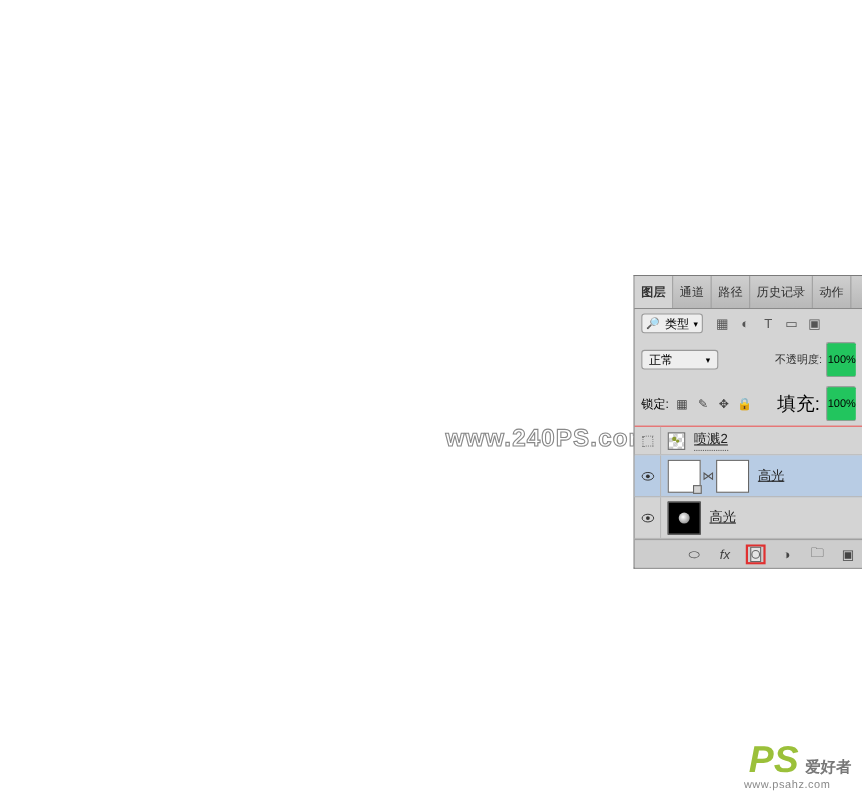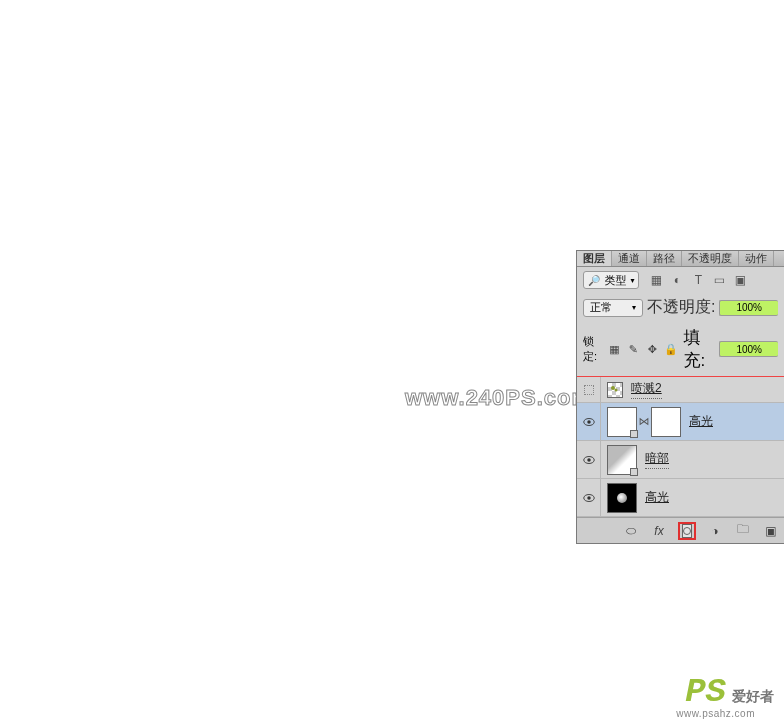--- a/index.html
+++ b/index.html
@@ -1,31 +1,31 @@
 <!DOCTYPE html>
 <html><head>
 <meta charset="utf-8">
 <style>
 * { box-sizing: border-box; margin: 0; padding: 0; }
 body { width: 784px; height: 721px; background: #fff; position: relative; font-family: "Microsoft YaHei", Arial, sans-serif; font-size: 12px; }
 .watermark { position: absolute; left: 405px; top: 385px; font-size: 22px; font-weight: bold; color: #fff; -webkit-text-stroke: 1px #888; letter-spacing: 1px; font-family: Arial, sans-serif; }
 .panel { position: absolute; left: 576px; top: 250px; width: 208px; background: #d4d4d4; border: 1px solid #7a7a7a; border-right: none; }
-.tabs { display: flex; background: linear-gradient(#cfcfcf,#b8b8b8); border-bottom: 1px solid #8a8a8a; height: 16px; align-items: center; }
+.tabs { display: flex; background: linear-gradient(#cfcfcf,#b8b8b8); border-bottom: 1px solid #8a8a8a; height: 30px; align-items: center; }
 .tab { font-size: 11px; padding: 1px 6px; color: #333; border-right: 1px solid #a0a0a0; height: 100%; display: flex; align-items: center; cursor: pointer; }
 .tab.active { background: #d4d4d4; font-weight: bold; }
 .filter-row { display: flex; align-items: center; padding: 4px 6px; gap: 3px; background: #d4d4d4; }
 .kind-select { display: inline-flex; align-items: center; background: #eee; border: 1px solid #999; border-radius: 3px; height: 18px; padding: 0 4px; font-size: 11px; gap: 4px; }
 .kind-select .search-ic { font-size: 10px; }
 .kind-select .caret { font-size: 8px; }
 .filter-icons { display: flex; gap: 9px; margin-left: 8px; color: #555; }
 .filter-icons span { width: 12px; height: 12px; display: inline-flex; align-items: center; justify-content: center; font-size: 12px; }
 .blend-row { display: flex; align-items: center; padding: 4px 6px; gap: 4px; background: #d4d4d4; }
 .blend-sel { flex: 1; display: inline-flex; align-items: center; justify-content: space-between; background: #eee; border: 1px solid #999; border-radius: 3px; height: 18px; padding: 0 6px; font-size: 11px; }
-.opacity-lbl { font-size: 16px; color: #333; }
-.opacity-val { display: inline-flex; align-items: center; background: #bef264; border: 1px solid #999; border-radius: 2px; border-right: none; height: 16px; padding: 0 16px; font-size: 10px; }
+.opacity-lbl { font-size: 10px; color: #333; margin-left: 48px; }
+.opacity-val { display: inline-flex; align-items: center; background: #22c55e; border: 1px solid #999; border-radius: 2px; border-right: none; height: 32px; padding: 0 0; font-size: 10px; }
 .lock-row { display: flex; align-items: center; padding: 4px 6px; gap: 6px; background: #d4d4d4; border-bottom: 1px solid #ef4444; }
 .lock-lbl { font-size: 11px; }
 .lock-icons { display: flex; gap: 7px; color: #444; font-size: 11px; }
 .lock-icons span { width: 12px; display: inline-flex; justify-content: center; }
 .fill-lbl { margin-left: auto; font-size: 17px; }
 .layer-list { background: #d4d4d4; }
 .layer { display: flex; align-items: center; height: 38px; border-bottom: 1px solid #b8b8b8; padding-right: 6px; }
 .layer.small { height: 26px; }
 .layer.selected { background: #b8cce4; }
 .eye-col { width: 24px; display: flex; align-items: center; justify-content: center; height: 100%; border-right: 1px solid #b8b8b8; }
@@ -41,36 +41,36 @@
 .thumb.graymask { background: linear-gradient(135deg,#bbb 40%,#fff 60%); }
 .link-ic { width: 10px; height: 18px; display: flex; align-items: center; justify-content: center; color: #555; font-size: 11px; }
 .lname { margin-left: 8px; font-size: 12px; color: #222; text-decoration: underline; }
 .lname.dotted { border-bottom: 1px dotted #666; padding-bottom: 1px; }
 .bottom-bar { display: flex; align-items: center; justify-content: flex-end; gap: 10px; height: 26px; padding: 0 4px; background: #cdcdcd; border-top: 1px solid #a0a0a0; color: #444; }
 .bottom-bar .bic { width: 18px; height: 18px; display: inline-flex; align-items: center; justify-content: center; font-size: 12px; }
 .bic.box { border: 2px solid #e03030; padding: 2px; }
 .bic.box .inner { width: 14px; height: 14px; border: 1px solid #666; background: #e5e5e5; display: flex; align-items: center; justify-content: center; }
 .bic.box .inner .circ { width: 8px; height: 8px; border: 1px solid #666; border-radius: 50%; }
 .brand { position: absolute; right: 10px; bottom: 10px; display: flex; align-items: baseline; gap: 6px; }
-.brand-logo { font-size: 34px; font-weight: bold; font-style: italic; color: #9bc03a; font-family: Liberation Mono, monospace; }
+.brand-logo { font-size: 34px; font-weight: bold; font-style: italic; color: #9bc03a; font-family: Liberation Sans, sans-serif; }
 .brand-cn { font-size: 14px; font-weight: bold; color: #777; }
 .brand-url { position: absolute; right: 29px; bottom: 2px; font-size: 10px; color: #888; letter-spacing: 0.5px; }
 .splat { position: absolute; left: 2px; top: 2px; width: 10px; height: 10px; }
 </style>
 </head>
 <body>
 
 <div class="watermark">www.240PS.com</div>
 
 <div class="panel">
   <div class="tabs">
     <div class="tab active">图层</div>
     <div class="tab">通道</div>
     <div class="tab">路径</div>
-    <div class="tab">不透明度</div>
+    <div class="tab">历史记录</div>
     <div class="tab">动作</div>
   </div>
 
   <div class="filter-row">
     <div class="kind-select">
       <span class="search-ic">🔎</span>
       <span>类型</span>
       <span class="caret">▾</span>
     </div>
     <div class="filter-icons">
@@ -130,34 +130,20 @@
       <div class="thumbs">
         <div class="thumb">
             <div class="corner"></div>
           </div>
         <div class="link-ic">⋈</div>
         <div class="thumb"></div>
       </div>
       <span class="lname">高光</span>
     </div>
 
-    <div class="layer">
-      <div class="eye-col">
-        <svg viewBox="0 0 16 16">
-            <ellipse cx="8" cy="8" rx="6" ry="4" fill="none" stroke="#333"></ellipse>
-            <circle cx="8" cy="8" r="2" fill="#333"></circle>
-          </svg>
-      </div>
-      <div class="thumbs">
-        <div class="thumb graymask">
-            <div class="corner"></div>
-          </div>
-      </div>
-      <span class="lname dotted">暗部</span>
-    </div>
 
 
     <div class="layer">
       <div class="eye-col">
         <svg viewBox="0 0 16 16">
             <ellipse cx="8" cy="8" rx="6" ry="4" fill="none" stroke="#333"></ellipse>
             <circle cx="8" cy="8" r="2" fill="#333"></circle>
           </svg>
       </div>
       <div class="thumbs">

